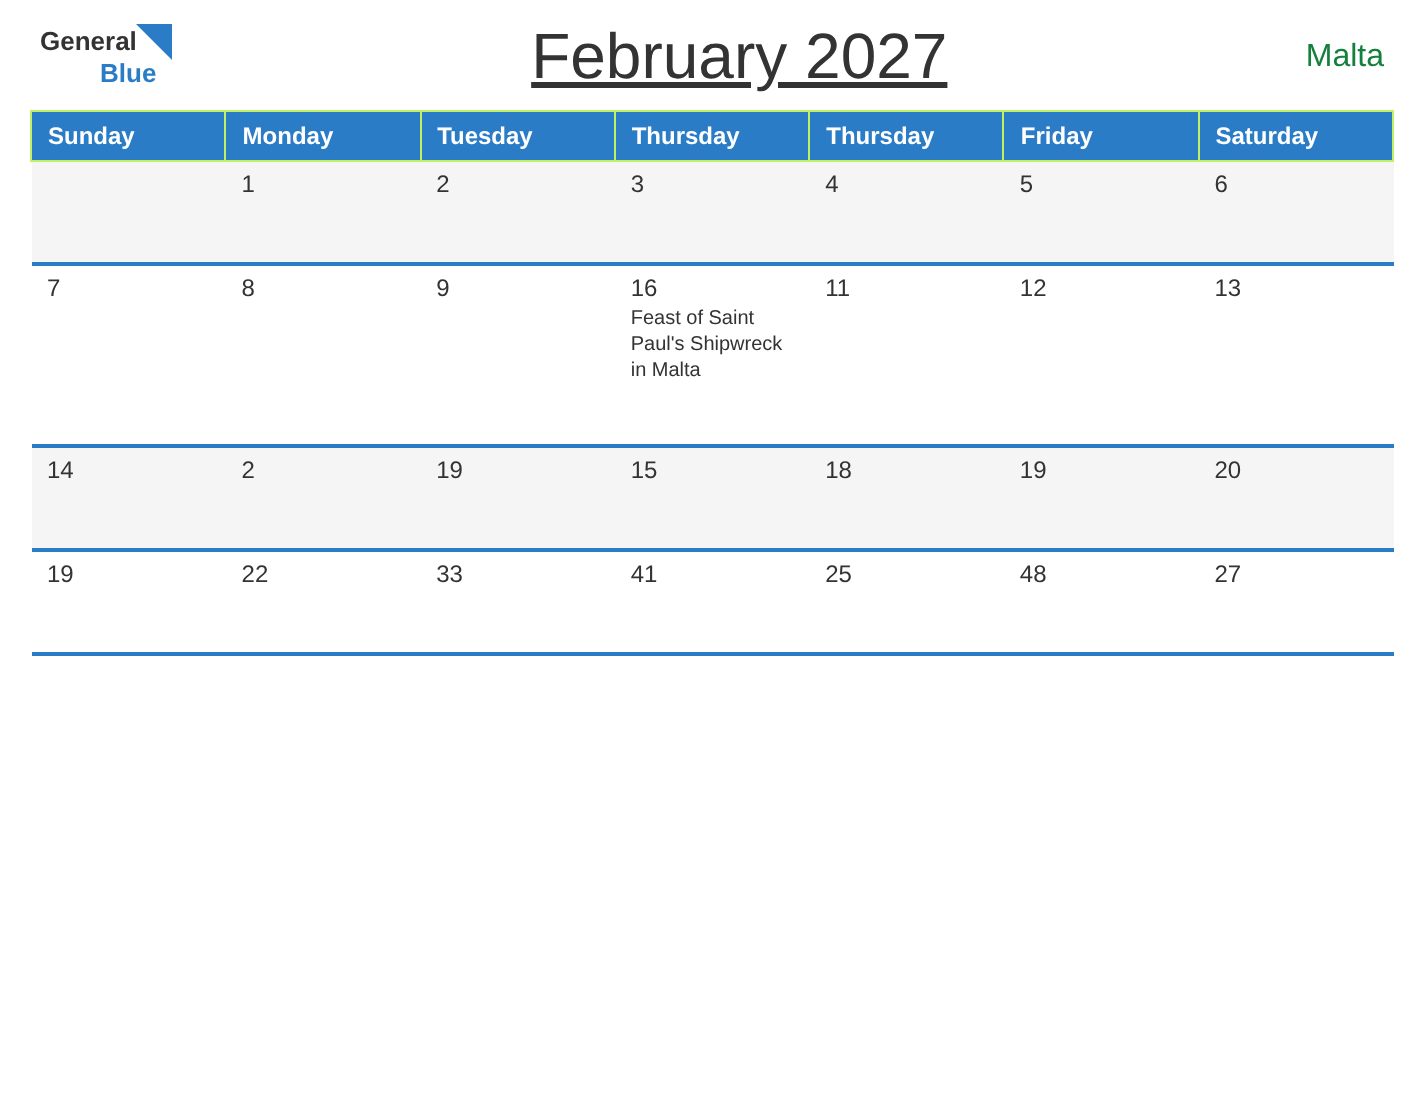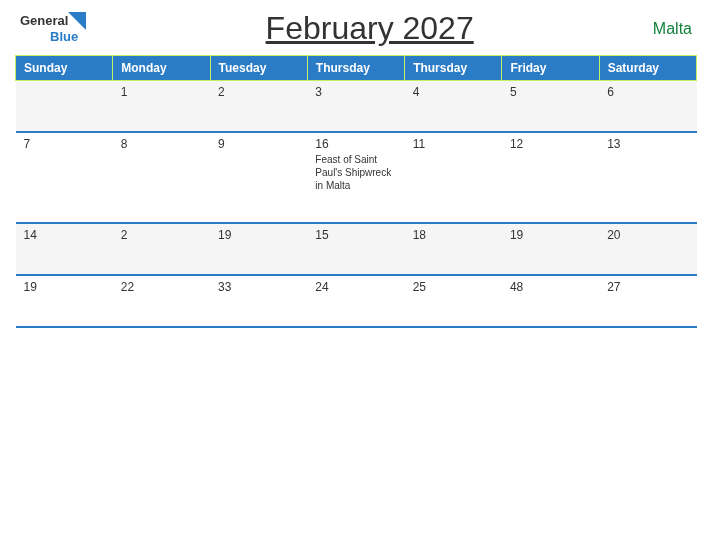--- a/index.html
+++ b/index.html
@@ -221,21 +221,21 @@
         <td>
             <span class="day-number">19</span>
           </td>
         <td>
             <span class="day-number">22</span>
           </td>
         <td>
             <span class="day-number">33</span>
           </td>
         <td>
-            <span class="day-number">24</span>
+            <span class="day-number">41</span>
           </td>
         <td>
             <span class="day-number">25</span>
           </td>
         <td>
             <span class="day-number">48</span>
           </td>
         <td>
             <span class="day-number">27</span>
           </td>

